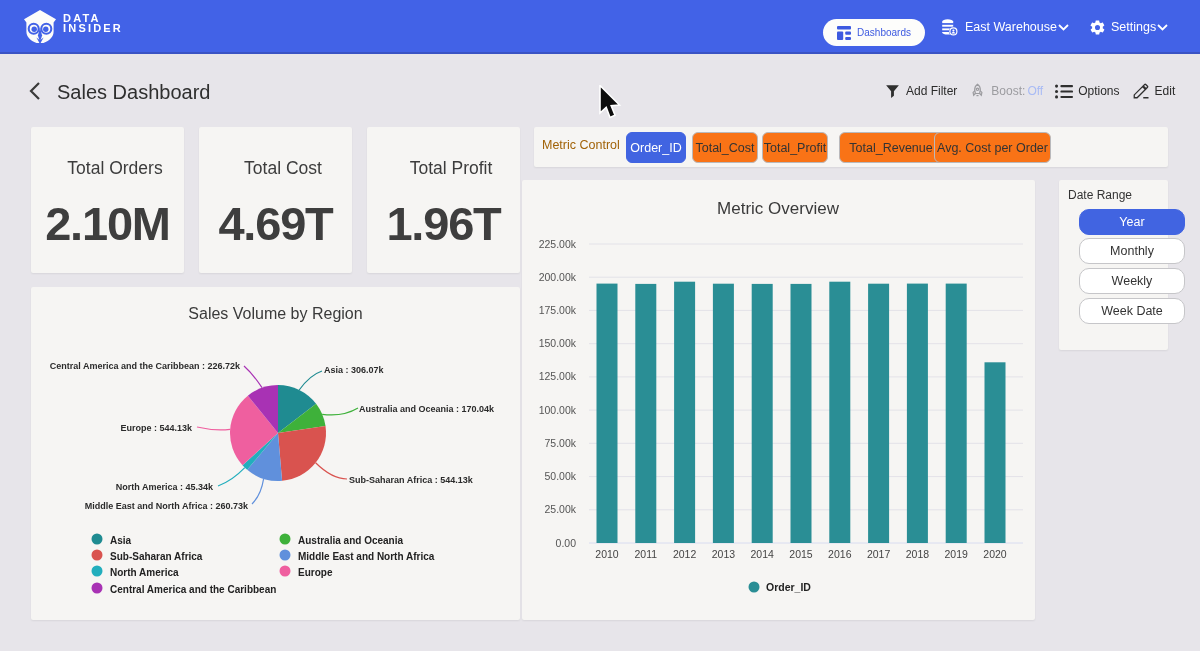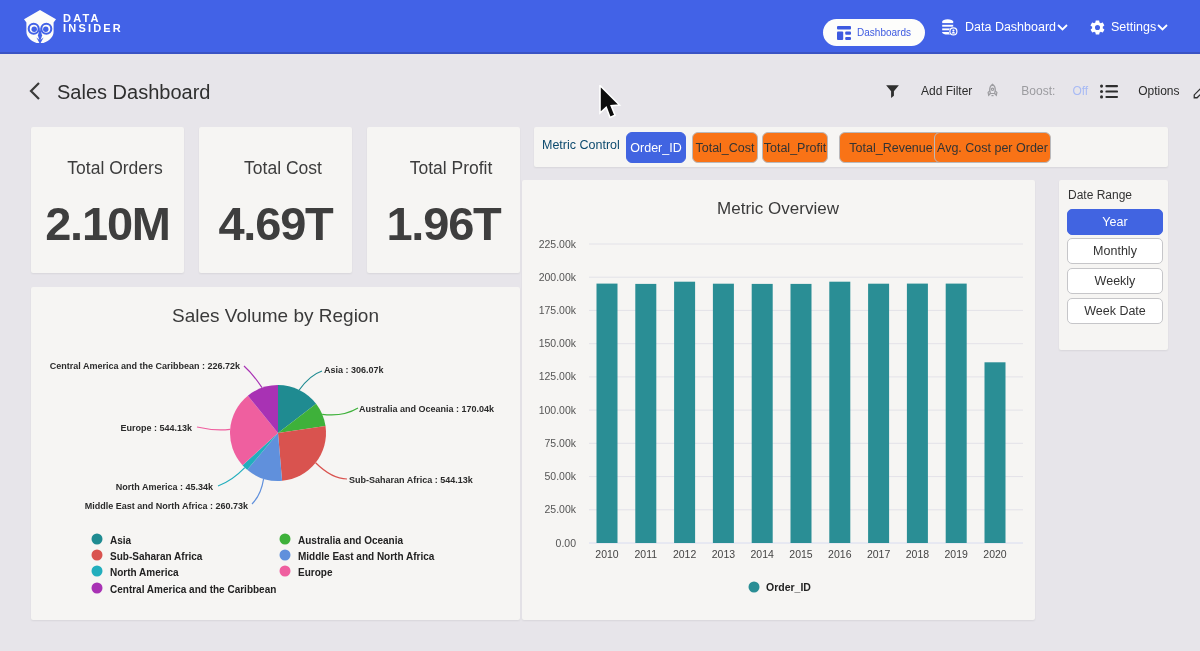--- a/index.html
+++ b/index.html
@@ -5,29 +5,29 @@
 * { margin:0; padding:0; box-sizing:border-box; }
 html,body { width:1200px; height:651px; overflow:hidden; }
 body { font-family:"Liberation Sans", sans-serif; background:#e7e5ea; position:relative; }
 .nav { position:absolute; left:0; top:0; width:1200px; height:54px; background:#4262e7; border-bottom:2px solid #3a53c4; }
 .logo-txt { position:absolute; left:63px; top:13px; color:#fff; font-size:11px; font-weight:bold; letter-spacing:2.2px; line-height:10px; }
 .pill { position:absolute; left:823px; top:19px; width:102px; height:27px; background:#fdfdfb; border-radius:14px; display:flex; align-items:center; justify-content:center; gap:6px; color:#3d5ae0; font-size:10px; font-weight:500; }
 .navitem { position:absolute; top:0; height:54px; display:flex; align-items:center; gap:7px; color:#fff; font-size:12.5px; }
 .hdr-title { position:absolute; left:57px; top:81px; font-size:20px; color:#2f2f2f; font-weight:500; letter-spacing:0px; }
 .back { position:absolute; left:28px; top:81px; }
 .actions { position:absolute; left:884px; top:82px; width:320px; white-space:nowrap; display:flex; align-items:center; gap:12px; font-size:12px; color:#2b2b2b; font-weight:400; }
-.act { display:flex; align-items:center; gap:20px; }
+.act { display:flex; align-items:center; gap:5px; }
 .card { position:absolute; background:#f6f5f3; border-radius:2px; box-shadow:0 1px 2px rgba(0,0,0,0.07); }
 .kpi { width:153px; height:146px; top:127px; text-align:center; }
 .kpi .t { margin-top:31px; font-size:17.5px; color:#3c3c3c;padding-left:15px; }
 .kpi .v { margin-top:17px; font-size:47px; font-weight:bold; color:#3e3e3e; letter-spacing:-1.2px; }
-.ctitle { text-align:center; font-size:19px; color:#3a3a3a; }
+.ctitle { text-align:center; font-size:16px; color:#3a3a3a; }
 .mbtn { position:absolute; top:5px; height:31px; background:#f97316; border:1px solid #b9b9bc; border-radius:6px; font-size:12.5px; color:#333; white-space:nowrap; display:flex; align-items:center; justify-content:center; }
 .mbtn.sel { background:#4164e1; border-color:#4164e1; color:#fff; }
-.dbtn { position:absolute; left:8px; width:96px; height:26px; background:#fff; border:1px solid #c6c6c9; border-radius:5px; font-size:12.5px; color:#333; display:flex; align-items:center; justify-content:center; }
+.dbtn { position:absolute; left:20px; width:106px; height:26px; background:#fff; border:1px solid #c6c6c9; border-radius:10px; font-size:12.5px; color:#333; display:flex; align-items:center; justify-content:center; }
 .dbtn.sel { background:#4164e1; border-color:#4164e1; color:#fff; }
 </style>
 </head>
 <body>
 
 <div class="nav">
   <svg width="32" height="33" viewBox="0 0 32 33" style="position:absolute;left:24px;top:10px;">
     <path d="M16 0 L32 9.3 L29.6 12.4 L29.6 21.5 C29.6 27.5 24.6 31.5 16.7 34 L16 31.5 L15.3 34 C7.4 31.5 2.4 27.5 2.4 21.5 L2.4 12.4 L0 9.3 Z" fill="#fcfcfa"></path>
     <circle cx="9.7" cy="18.8" r="5.7" fill="#fcfcfa"></circle>
       <circle cx="22.3" cy="18.8" r="5.7" fill="#fcfcfa"></circle>
@@ -56,21 +56,21 @@
     <svg width="17" height="17" viewBox="0 0 17 17" style="margin-top:1px;">
     <path d="M1.2 2.6 C1.2 1.2 3.7 0.2 6.7 0.2 S12.2 1.2 12.2 2.6 V13.2 C12.2 14.6 9.7 15.6 6.7 15.6 S1.2 14.6 1.2 13.2 Z" fill="#fff"></path>
     <rect x="0.8" y="4.1" width="12" height="1.7" fill="#4262e7"></rect>
     <rect x="0.8" y="7.7" width="12" height="1.7" fill="#4262e7"></rect>
     <rect x="0.8" y="11.3" width="12" height="1.7" fill="#4262e7"></rect>
     <circle cx="12.4" cy="12.4" r="4.6" fill="#4262e7"></circle>
     <circle cx="12.4" cy="12.4" r="3.5" fill="none" stroke="#fff" stroke-width="1.2"></circle>
     <circle cx="12.4" cy="11.6" r="1.1" fill="#fff"></circle>
     <path d="M10.3 14.6 c0.4-1.1 1.1-1.7 2.1-1.7 s1.7 0.6 2.1 1.7" fill="#fff"></path>
   </svg>
-    <span>Data Dashboard</span>
+    <span>East Warehouse</span>
     <svg width="11" height="7" viewBox="0 0 11 7" style="margin-left:-6px;">
         <path d="M1 1l4.5 4.5L10 1" fill="none" stroke="#fff" stroke-width="1.8"></path>
       </svg>
   </div>
 
   <div class="navitem" style="left:1089px;gap:5px;">
     <svg width="17" height="17" viewBox="0 0 24 24" fill="#fff">
         <path d="M19.4 13c0-.3.1-.6.1-1s0-.7-.1-1l2.1-1.7c.2-.1.2-.4.1-.6l-2-3.5c-.1-.2-.4-.3-.6-.2l-2.5 1c-.5-.4-1.1-.7-1.7-1L14.4 2.4c0-.2-.2-.4-.5-.4h-4c-.2 0-.4.2-.5.4L9 5.1c-.6.2-1.2.6-1.7 1l-2.5-1c-.2-.1-.5 0-.6.2l-2 3.5c-.1.2-.1.4.1.6L4.5 11c0 .3-.1.6-.1 1s0 .7.1 1l-2.1 1.7c-.2.1-.2.4-.1.6l2 3.5c.1.2.4.3.6.2l2.5-1c.5.4 1.1.7 1.7 1l.4 2.6c0 .2.2.4.5.4h4c.2 0 .4-.2.5-.4l.4-2.6c.6-.2 1.2-.6 1.7-1l2.5 1c.2.1.5 0 .6-.2l2-3.5c.1-.2.1-.4-.1-.6L19.4 13zM12 15.6a3.6 3.6 0 1 1 0-7.2 3.6 3.6 0 0 1 0 7.2z"></path>
       </svg>
     <span>Settings</span>
@@ -130,21 +130,21 @@
 <div class="card kpi" style="left:199px;">
     <div class="t">Total Cost</div>
     <div class="v">4.69T</div>
   </div>
 <div class="card kpi" style="left:367px;">
     <div class="t">Total Profit</div>
     <div class="v">1.96T</div>
   </div>
 
 <div class="card" style="left:534px;top:127px;width:634px;height:40px;">
-  <div style="position:absolute;left:8px;top:11px;font-size:12.5px;color:#0c4a6e;">Metric Control</div>
+  <div style="position:absolute;left:8px;top:11px;font-size:12.5px;color:#a16207;">Metric Control</div>
   <div class="mbtn sel" style="left:92px;width:60px;">Order_ID</div>
   <div class="mbtn" style="left:158px;width:66px;">Total_Cost</div>
   <div class="mbtn" style="left:228px;width:66px;">Total_Profit</div>
   <div class="mbtn" style="left:305px;width:104px;">Total_Revenue</div>
   <div class="mbtn" style="left:400px;width:117px;">Avg. Cost per Order</div>
 </div>
 
 <div class="card" style="left:31px;top:287px;width:489px;height:333px;">
   <div class="ctitle" style="margin-top:18px;">Sales Volume by Region</div>
   <svg width="489" height="333" viewBox="0 0 489 333" style="position:absolute;left:0;top:0;">

